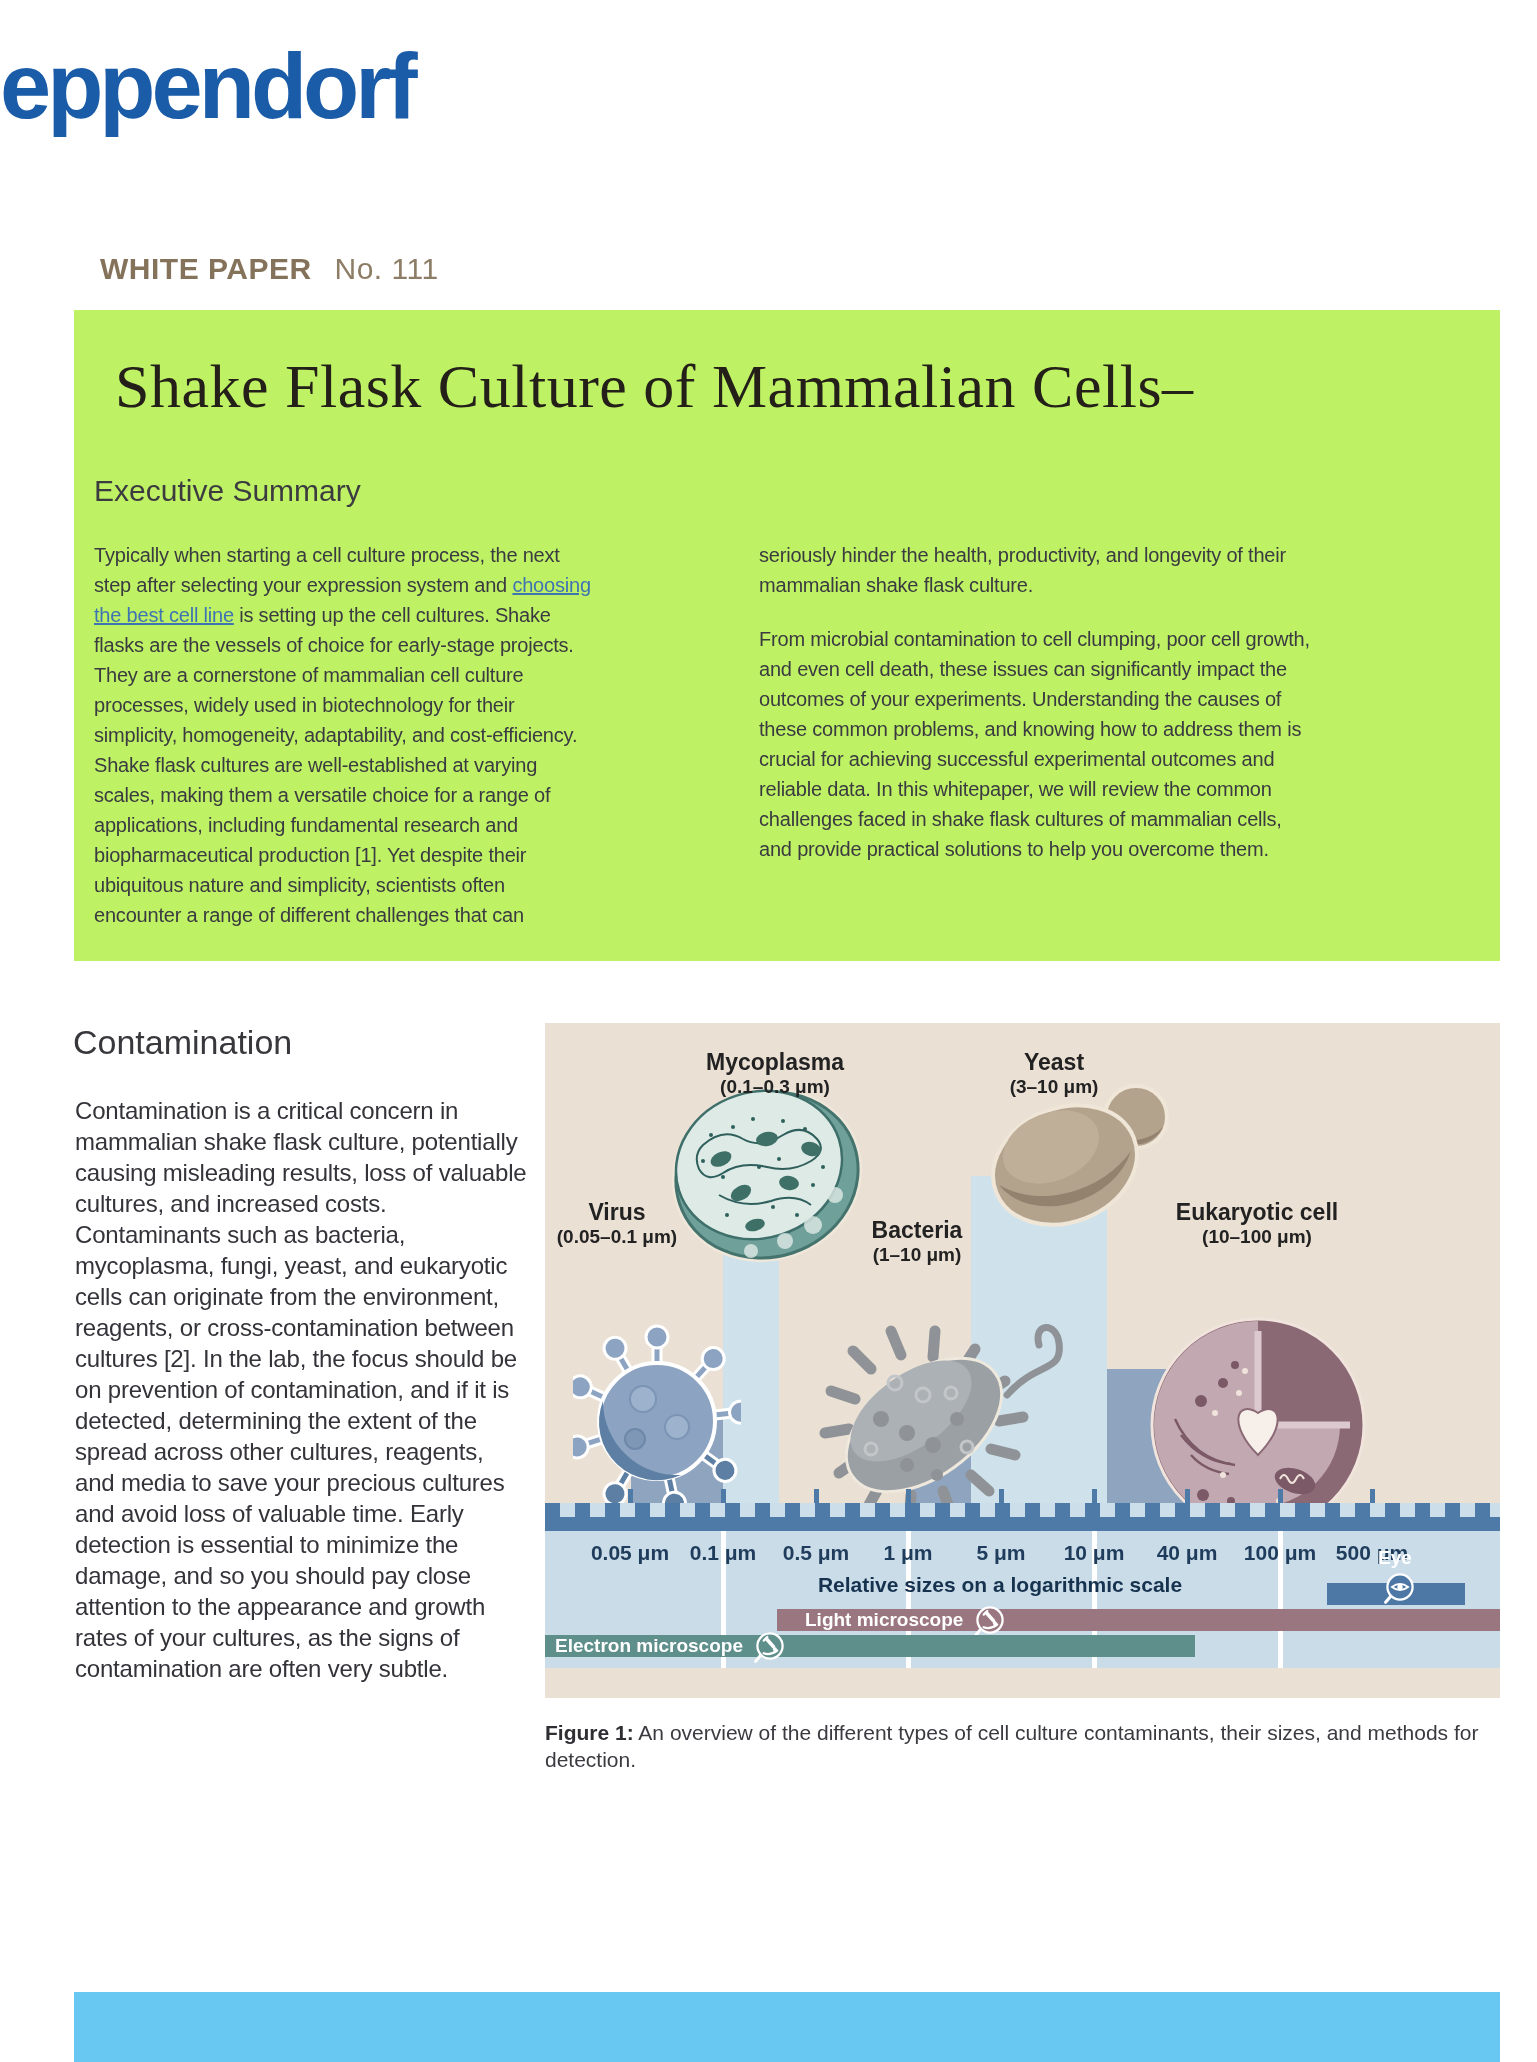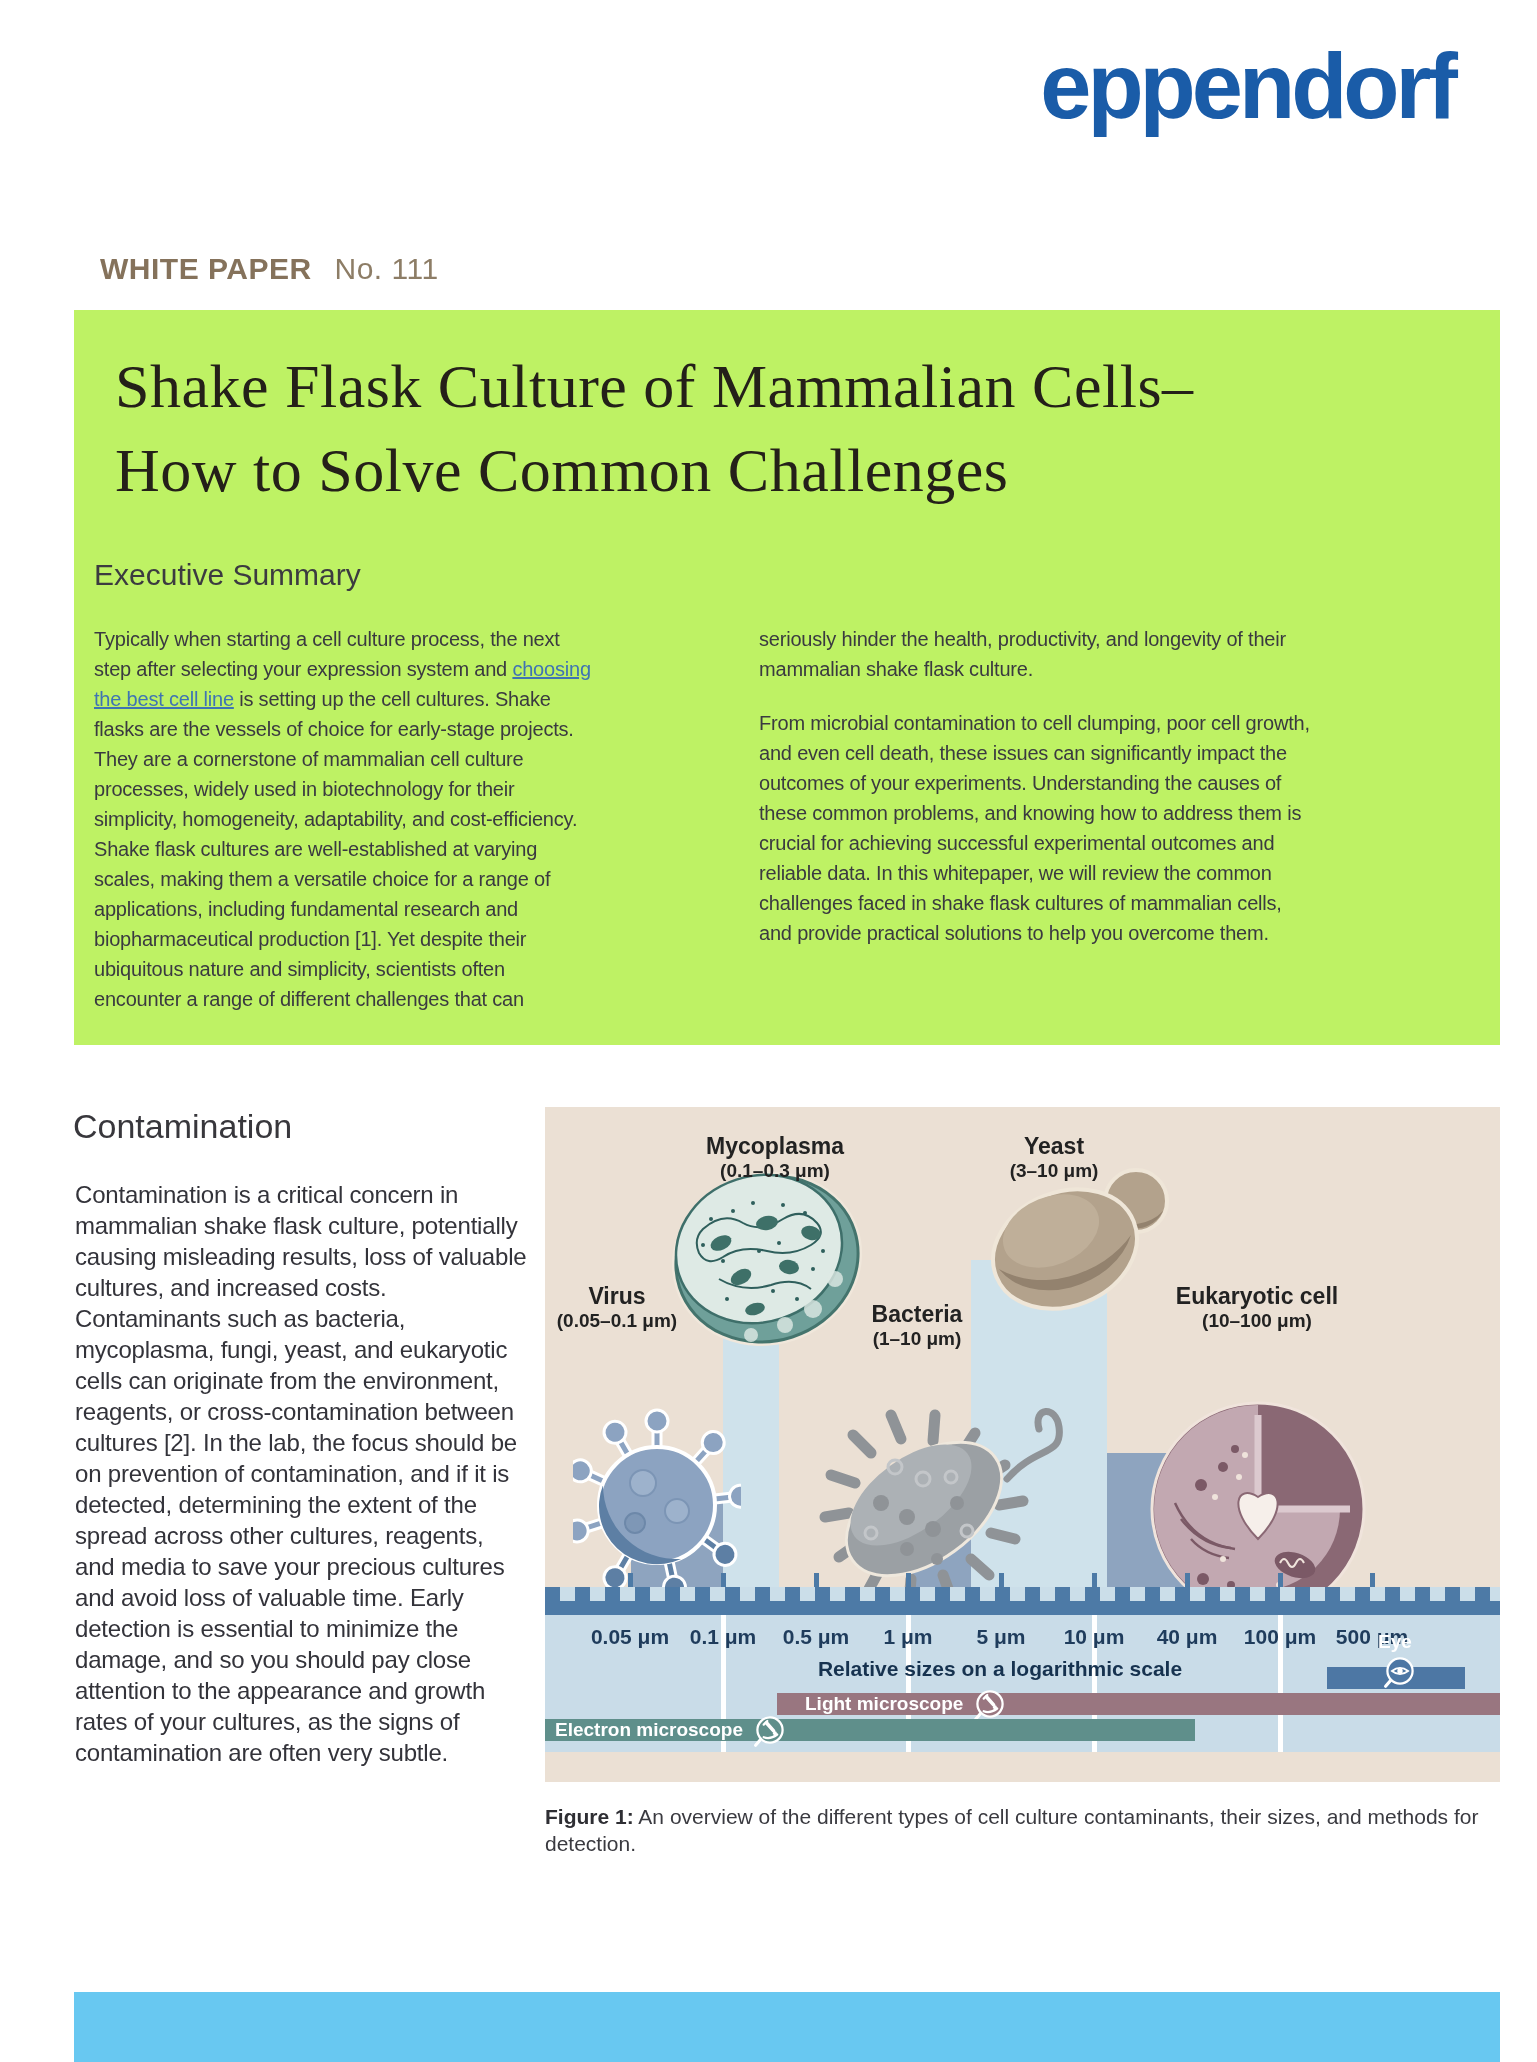--- a/index.html
+++ b/index.html
@@ -2,21 +2,21 @@
 <html><head>
 <meta charset="utf-8">
 <style>
   * { margin:0; padding:0; box-sizing:border-box; }
   html,body { background:#fff; }
   body {
     width:1537px; height:2062px; overflow:hidden; position:relative;
     font-family:"Liberation Sans", sans-serif; color:#3a3a40;
   }
   
-  .logo-row { padding-top:40px; padding-right:83px; text-align:right; height:140px; }
+  .logo-row { padding-top:40px; padding-right:57px; text-align:left; height:140px; }
   .logo {
     display:inline-block; color:#1a5ca8; font-weight:bold; font-size:92px;
     letter-spacing:-4px; line-height:1; font-family:"Liberation Sans", sans-serif;
   }
   .kicker { margin:112px 0 0 100px; font-size:30px; letter-spacing:0.5px; }
   .kicker .kb { font-weight:bold; color:#85725b; }
   .kicker .kn { font-weight:normal; color:#8d7d66; margin-left:14px; }
 
   
   .hero {
@@ -93,21 +93,20 @@
   <span class="logo">eppendorf</span>
 </div>
 <div class="kicker">
   <span class="kb">WHITE PAPER</span>
   <span class="kn">No. 111</span>
 </div>
 
 <div class="hero">
   <h1 class="hero-title">
     <span>Shake Flask Culture of Mammalian Cells–</span><br>
-    <span>How to Solve Common Challenges</span>
   </h1>
   <h2 class="exec-heading">Executive Summary</h2>
   <div class="exec-cols">
     <div class="exec-col-left">
       <span>Typically when starting a cell culture process, the next step after selecting your expression system and </span><a class="cell-link" href="#">choosing the best cell line</a><span> is setting up the cell cultures. Shake flasks are the vessels of choice for early-stage projects. They are a cornerstone of mammalian cell culture processes, widely used in biotechnology for their simplicity, homogeneity, adaptability, and cost-efficiency. Shake flask cultures are well-established at varying scales, making them a versatile choice for a range of applications, including fundamental research and biopharmaceutical production [1]. Yet despite their ubiquitous nature and simplicity, scientists often encounter a range of different challenges that can</span>
     </div>
     <div class="exec-col-right">
       <p>seriously hinder the health, productivity, and longevity of their mammalian shake flask culture.</p>
       <p>From microbial contamination to cell clumping, poor cell growth, and even cell death, these issues can significantly impact the outcomes of your experiments. Understanding the causes of these common problems, and knowing how to address them is crucial for achieving successful experimental outcomes and reliable data. In this whitepaper, we will review the common challenges faced in shake flask cultures of mammalian cells, and provide practical solutions to help you overcome them.</p>
     </div>

